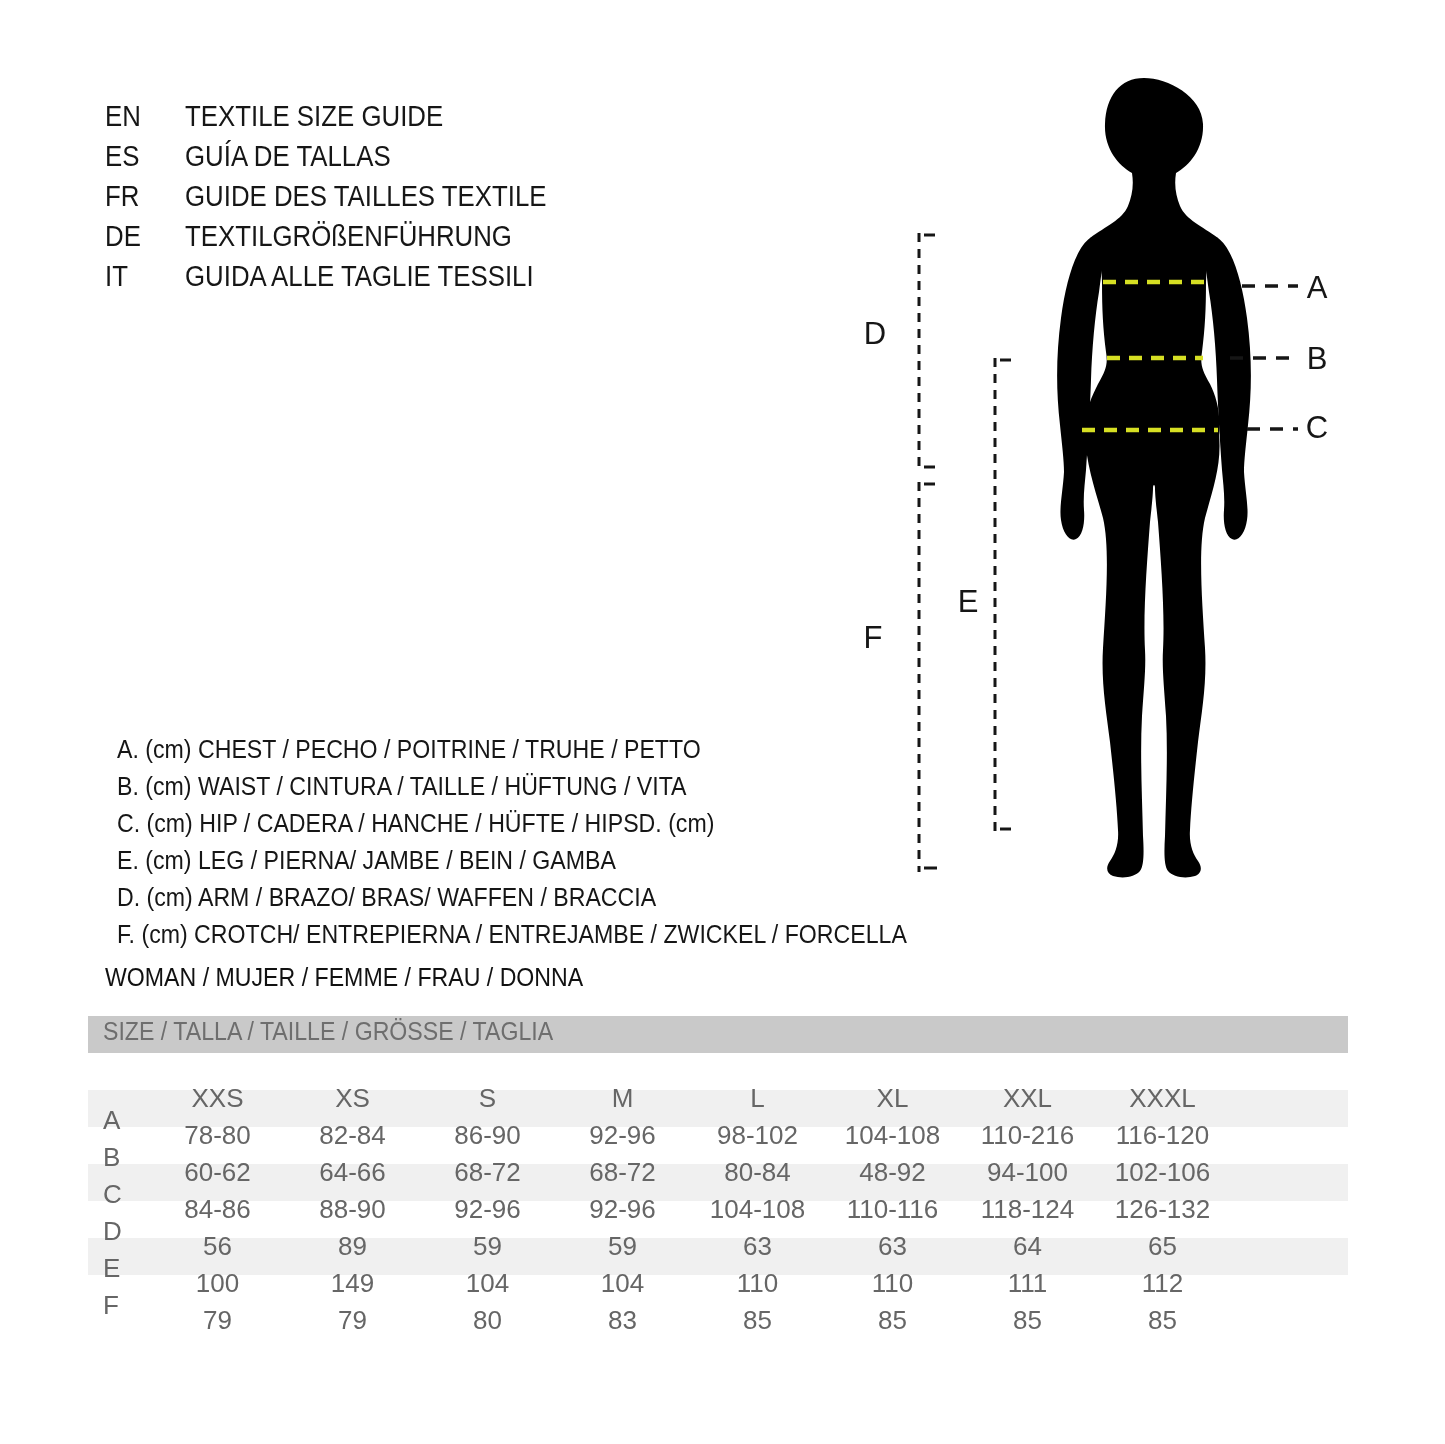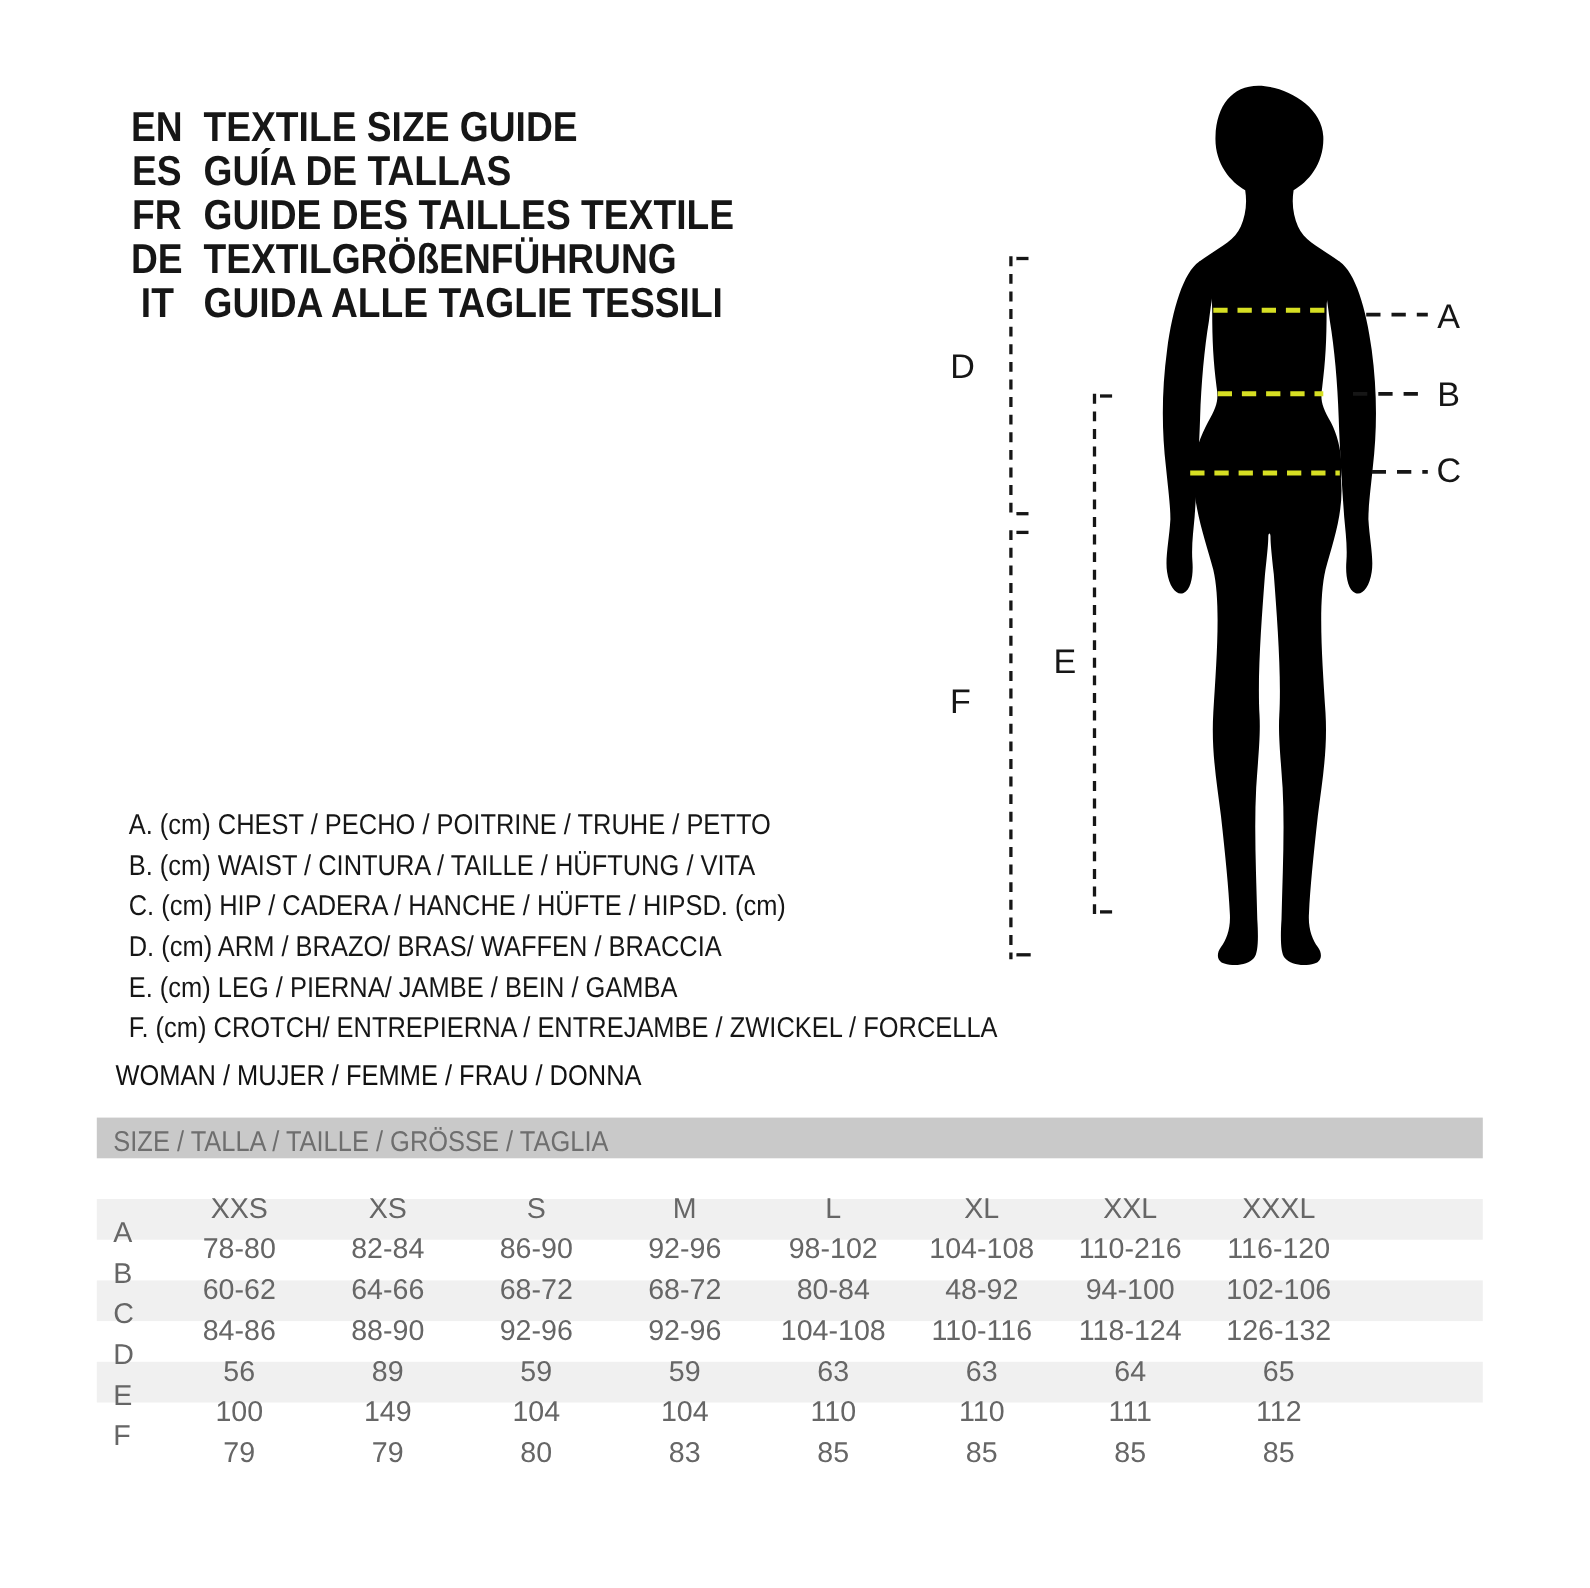--- a/index.html
+++ b/index.html
@@ -4,33 +4,33 @@
 <style>
   html,body{margin:0;padding:0;background:#ffffff;}
   .page{
     position:relative;width:1445px;height:1444px;background:#ffffff;overflow:hidden;
     font-family:"Liberation Sans","DejaVu Sans",sans-serif;color:#111111;
   }
   .cond{display:inline-block;transform:scaleX(0.89);transform-origin:0 50%;white-space:nowrap;}
 
   
   .titles{position:absolute;left:105px;top:96px;}
-  .trow{display:flex;font-size:38px;line-height:40px;font-weight:700;color:#161616;text-align:center;}
+  .trow{display:flex;font-size:29px;line-height:40px;font-weight:400;color:#161616;}
   .trow .code{width:80px;flex:0 0 80px;}
 
   
   .legend{position:absolute;left:105px;top:731px;margin-left:12px;}
   .legend-line{font-size:26px;line-height:37px;color:#161616;}
 
   
   .woman{position:absolute;left:105px;top:962px;font-size:26px;line-height:30px;color:#111;}
 
   
   .size-table{position:absolute;left:88px;top:1016px;width:1260px;font-size:26px;color:#666666;}
-  .t-headbar{height:37px;background:#c9c9c9;color:#6e6e6e;display:flex;align-items:flex-end;padding-left:15px;box-sizing:border-box;}
+  .t-headbar{height:37px;background:#c9c9c9;color:#6e6e6e;display:flex;align-items:flex-start;padding-left:15px;box-sizing:border-box;}
   .t-row{display:grid;grid-template-columns:62px repeat(8,135px) 1fr;height:37px;align-items:center;}
   .t-row .rlabel{padding-left:15px;}
   .t-row .cell{text-align:center;margin-top:30px;}
   .t-row.stripe{background:#f0f0f0;}
 
   
   .figure-svg{position:absolute;left:1040px;top:70px;}
   .lines-svg{position:absolute;left:850px;top:220px;}
   .mlabel{position:absolute;font-size:31px;line-height:31px;color:#161616;width:30px;text-align:center;}
   .lab-a{left:1302px;top:272px;}
@@ -173,22 +173,22 @@
   <span class="mlabel lab-b">B</span>
   <span class="mlabel lab-c">C</span>
   <span class="mlabel lab-d">D</span>
   <span class="mlabel lab-e">E</span>
   <span class="mlabel lab-f">F</span>
 
   <div class="legend">
     <div class="legend-line"><span class="cond">A. (cm) CHEST / PECHO / POITRINE / TRUHE / PETTO</span></div>
     <div class="legend-line"><span class="cond">B. (cm) WAIST / CINTURA / TAILLE / HÜFTUNG / VITA</span></div>
     <div class="legend-line"><span class="cond">C. (cm) HIP / CADERA / HANCHE / HÜFTE / HIPSD. (cm)</span></div>
+    <div class="legend-line"><span class="cond">E. (cm) LEG / PIERNA/ JAMBE / BEIN / GAMBA</span></div>
     <div class="legend-line"><span class="cond">D. (cm) ARM / BRAZO/ BRAS/ WAFFEN / BRACCIA</span></div>
-    <div class="legend-line"><span class="cond">E. (cm) LEG / PIERNA/ JAMBE / BEIN / GAMBA</span></div>
     <div class="legend-line"><span class="cond">F. (cm) CROTCH/ ENTREPIERNA / ENTREJAMBE / ZWICKEL / FORCELLA</span></div>
   </div>
 
   <div class="woman"><span class="cond">WOMAN / MUJER / FEMME / FRAU / DONNA</span></div>
 
   <div class="size-table">
     <div class="t-headbar">
         <span class="cond">SIZE / TALLA / TAILLE / GRÖSSE / TAGLIA</span>
       </div>
 

